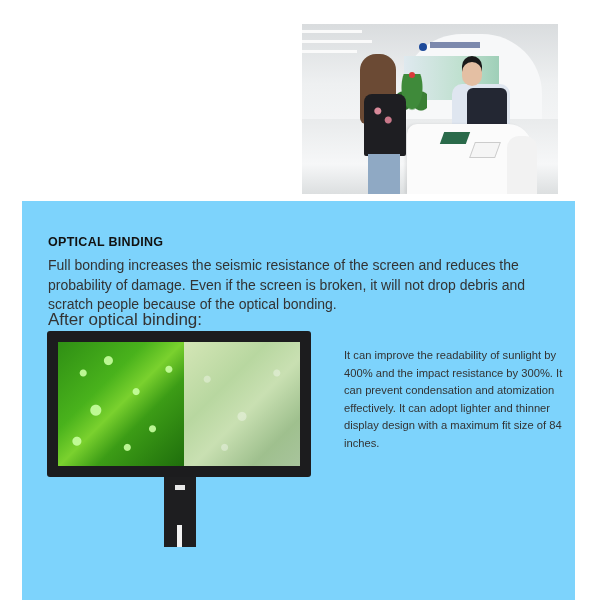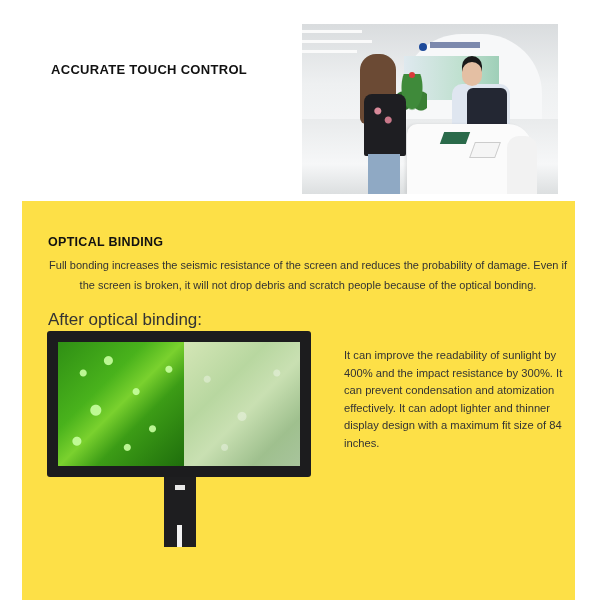--- a/index.html
+++ b/index.html
@@ -37,23 +37,23 @@
     .photo .man-vest { position: absolute; left: 165px; top: 64px; width: 40px; height: 40px; background: #232733; border-radius: 6px 6px 0 0; }
     .photo .plant { position: absolute; left: 95px; top: 50px; width: 30px; height: 45px;
                     background: radial-gradient(ellipse at 50% 30%, #3f8a3a 0 10px, transparent 11px),
                                 radial-gradient(ellipse at 20% 60%, #2f6f2c 0 8px, transparent 9px),
                                 radial-gradient(ellipse at 80% 60%, #3a7f35 0 8px, transparent 9px); }
     .photo .flower { position: absolute; left: 107px; top: 48px; width: 6px; height: 6px; border-radius: 50%; background: #d93a3a; }
     .photo .tablet { position: absolute; left: 140px; top: 108px; width: 26px; height: 12px; background: #2a6a4a; transform: skewX(-20deg); }
     .photo .doc { position: absolute; left: 170px; top: 118px; width: 24px; height: 14px; background: #f5f5f5; border: 1px solid #ccc; transform: skewX(-20deg); }
 
     
-    .panel { position: absolute; left: 22px; top: 201px; width: 553px; height: 399px; background: #fde047; }
+    .panel { position: absolute; left: 22px; top: 201px; width: 553px; height: 399px; background: #7dd3fc; }
     .s2-title { position: absolute; left: 26px; top: 34px; font-size: 12.5px; font-weight: bold; letter-spacing: 0.3px; color: #111; margin: 0; }
-    .s2-body { position: absolute; left: 26px; top: 55px; width: 520px; font-size: 11px; line-height: 19.5px; color: #333; margin: 0; text-align: center; }
+    .s2-body { position: absolute; left: 26px; top: 55px; width: 520px; font-size: 14px; line-height: 19.5px; color: #333; margin: 0; }
     .s2-after { position: absolute; left: 26px; top: 109px; font-size: 17px; line-height: 19.5px; color: #333; margin: 0; }
 
     .device { position: absolute; left: 25px; top: 130px; width: 264px; height: 146px; background: #1c1c1e; border-radius: 3px; }
     .device .screen { position: absolute; left: 11px; top: 11px; width: 242px; height: 124px; overflow: hidden; }
     .device .half-left { position: absolute; left: 0; top: 0; width: 126px; height: 124px;
       background:
         radial-gradient(circle at 20% 25%, rgba(200,255,160,.9) 0 3px, transparent 4px),
         radial-gradient(circle at 40% 15%, rgba(200,255,160,.9) 0 4px, transparent 5px),
         radial-gradient(circle at 62% 40%, rgba(200,255,160,.9) 0 3px, transparent 4px),
         radial-gradient(circle at 30% 55%, rgba(200,255,160,.9) 0 5px, transparent 6px),
@@ -72,21 +72,20 @@
     .fpc { position: absolute; left: 142px; top: 276px; width: 32px; height: 70px; background: #1e1e20; }
     .fpc .label { position: absolute; left: 11px; top: 8px; width: 10px; height: 5px; background: #e8e8e8; }
     .fpc .slot { position: absolute; left: 13px; top: 48px; width: 5px; height: 22px; background: #f2f2f2; }
 
     .s2-side { position: absolute; left: 306px; top: 130px; width: 225px; font-size: 11.2px; line-height: 17.6px; color: #333; margin: 16px; }
   </style>
 </head>
 <body>
 
 <div class="s1-text">
-  <h2 class="s1-title">ACCURATE TOUCH CONTROL</h2>
 </div>
 
 <div class="photo">
   <div class="ceiling-line" style="top:6px;width:60px;"></div>
   <div class="ceiling-line" style="top:16px;width:70px;"></div>
   <div class="ceiling-line" style="top:26px;width:55px;"></div>
   <div class="wall"></div>
   <div class="screen-glow"></div>
   <div class="logo-dot"></div>
   <div class="logo-text"></div>

